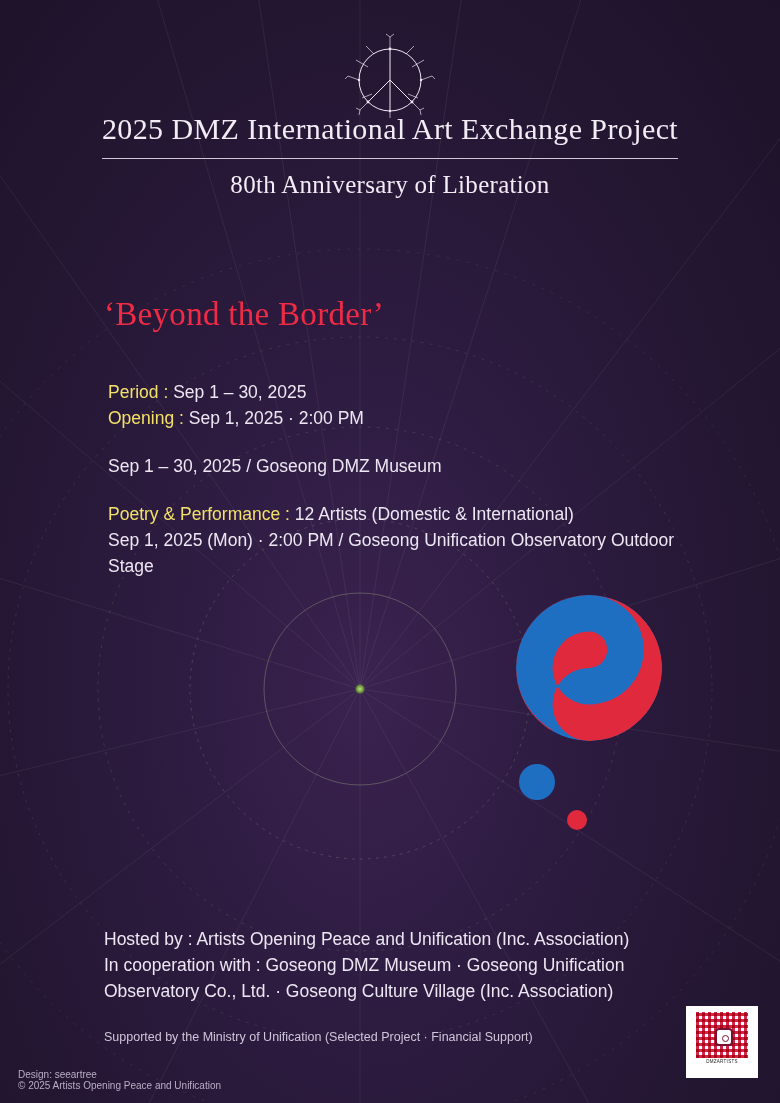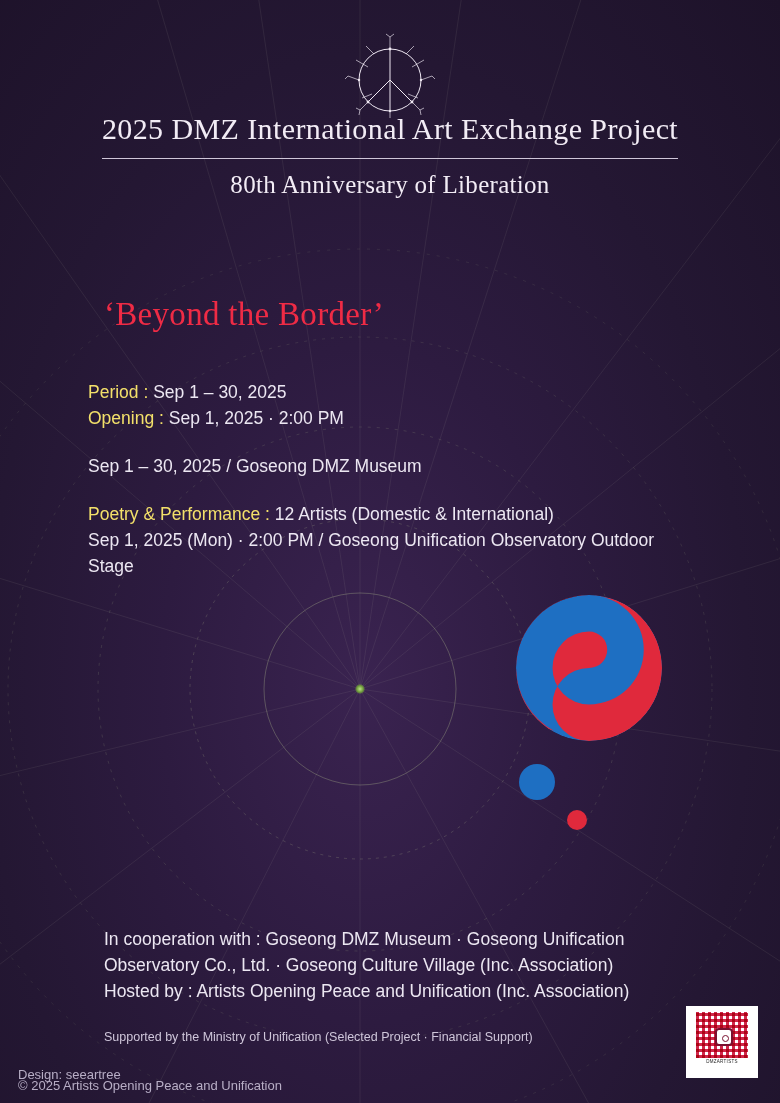--- a/index.html
+++ b/index.html
@@ -77,21 +77,21 @@
     left: 104px;
     font-family: "Liberation Serif", serif;
     font-size: 33px;
     color: #ef2b45;
     letter-spacing: 0.3px;
   }
 
   
   .info {
     position: absolute;
-    left: 88px;
+    left: 108px;
     top: 379px;
     width: 600px;
     color: #ece7f2;
     font-size: 17.5px;
     line-height: 26px;
   }
   .info .grp { margin-bottom: 22px; }
   .info .grp:last-child { margin-bottom: 8px; }
   .lbl-blue { color: #6fb3e8; }
   .lbl-yellow { color: #f3e06a; }
@@ -139,21 +139,21 @@
     left: 104px;
     top: 1030px;
     color: #cfc6da;
     font-size: 12.5px;
   }
   .colophon {
     position: absolute;
     left: 18px;
     bottom: 12px;
     color: #b8aec6;
-    font-size: 13px;
+    font-size: 10px;
     line-height: 11px;
   }
 
   
   .qr-box {
     position: absolute;
     left: 686px;
     top: 1006px;
     width: 72px;
     height: 72px;
@@ -322,26 +322,26 @@
         <path d="M50,0 A50,50 0 0,1 50,100 A25,25 0 0,1 50,50 A12.5,12.5 0 0,0 50,25 A25,25 0 0,0 50,75 A37.5,37.5 0 0,0 50,0 Z" fill="#e0293c"></path>
         <path d="M50,0 A50,50 0 0,0 0,50 A50,50 0 0,0 26,93 A45,45 0 0,1 50,0 Z" fill="#e0293c" opacity="0.92"></path>
       </g>
     </svg>
   </div>
   <div class="dot-blue"></div>
   <div class="dot-red"></div>
 
   <div class="credits">
     <div class="line">
+      <span>Hosted by :</span>
+      <span>Artists Opening Peace and Unification (Inc. Association)</span>
+    </div>
+    <div class="line">
       <span>In cooperation with :</span>
       <span>Goseong DMZ Museum · Goseong Unification Observatory Co., Ltd. · Goseong Culture Village (Inc. Association)</span>
-    </div>
-    <div class="line">
-      <span>Hosted by :</span>
-      <span>Artists Opening Peace and Unification (Inc. Association)</span>
     </div>
   </div>
 
   <div class="support">Supported by the Ministry of Unification (Selected Project · Financial Support)</div>
 
   <div class="colophon">
     <div>Design: seeartree</div>
     <div>© 2025 Artists Opening Peace and Unification</div>
   </div>
 

